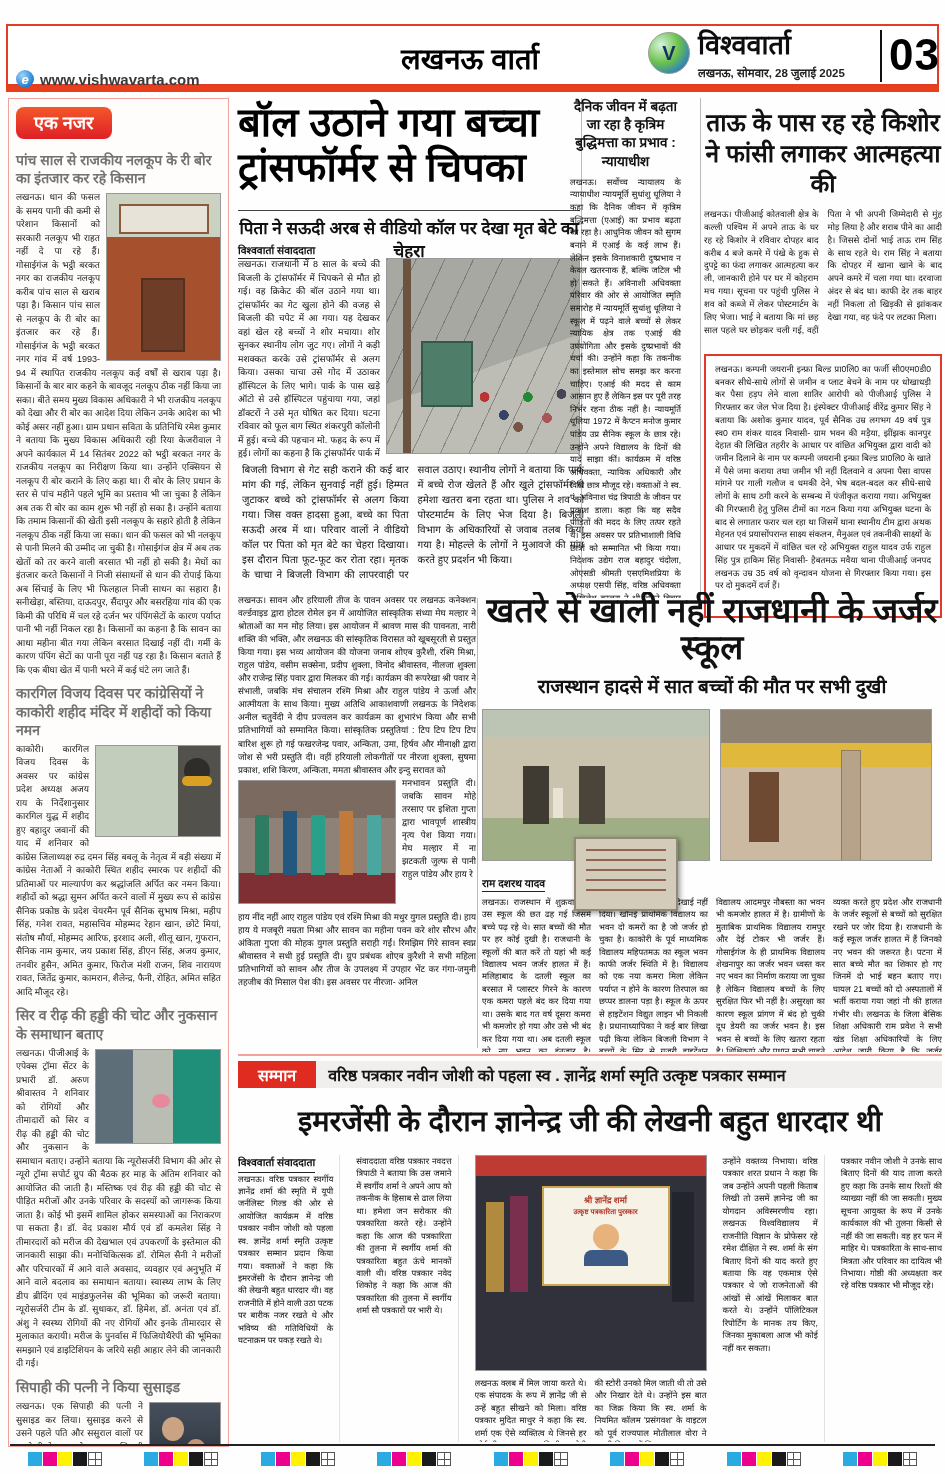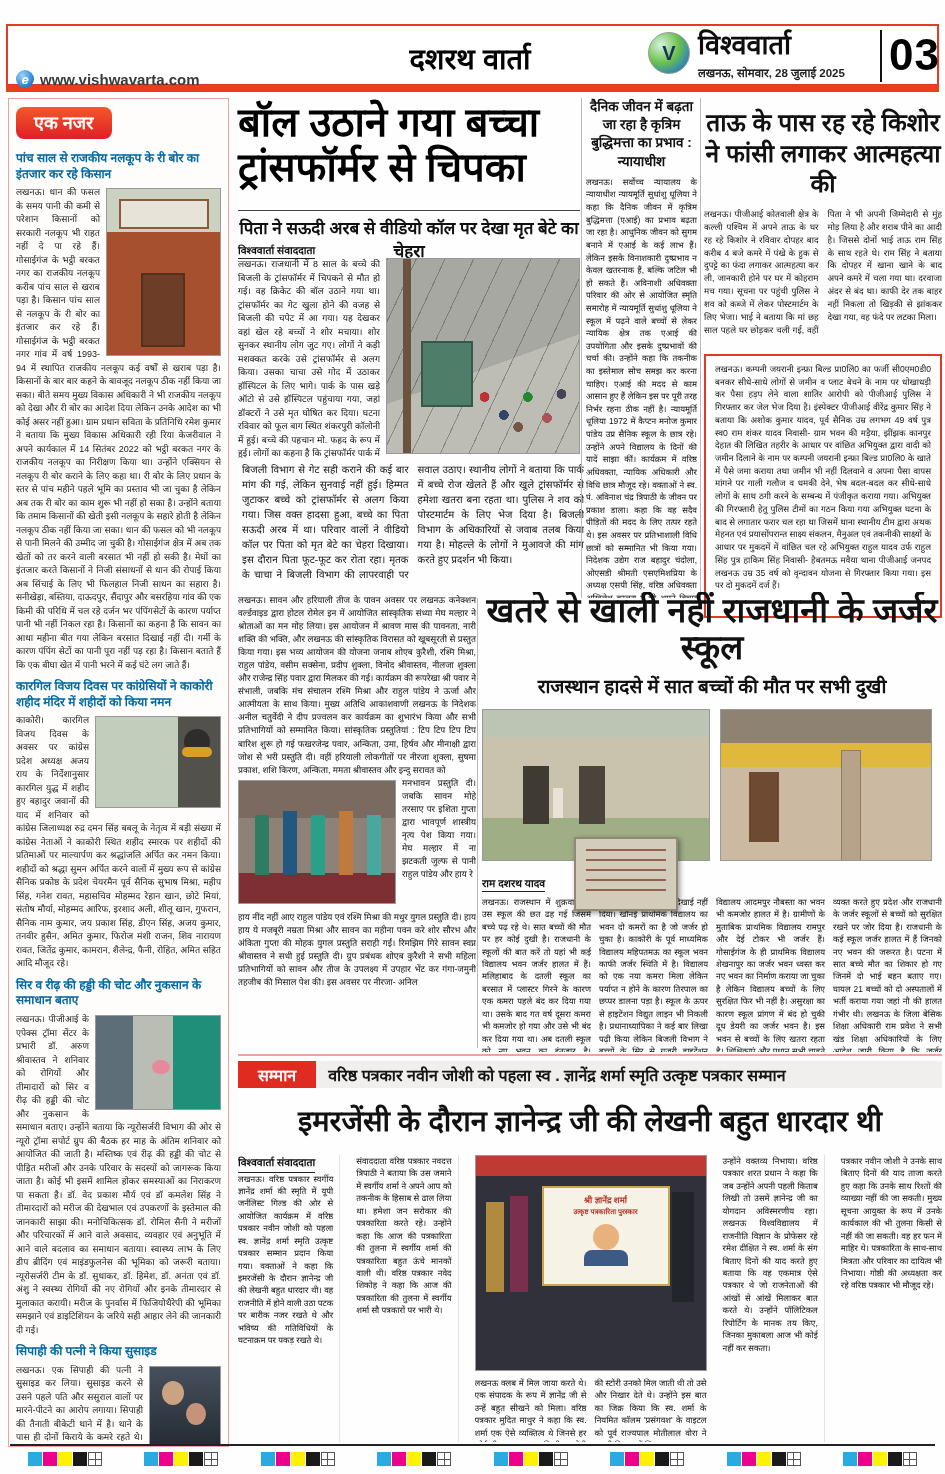--- a/index.html
+++ b/index.html
@@ -17,21 +17,21 @@
   .globe { width:42px; height:42px; border-radius:50%; background:radial-gradient(circle at 30% 30%,#d8f3e2,#6cc24a 45%,#2a7fc1 80%); border:1px solid #999; color:#14325a; font-weight:800; font-size:20px; display:flex; align-items:center; justify-content:center; }
   .masthead { font-size:27px; font-weight:800; color:#0d0d0d; line-height:1; }
   .dateline { font-size:11.5px; font-weight:bold; color:#222; margin-top:6px; }
   .hdr-divider { position:absolute; left:880px; top:30px; width:2px; height:52px; background:#111; }
   .pageno { position:absolute; left:889px; top:30px; font-size:44px; font-weight:800; color:#000; letter-spacing:1px; }
 
   
   .sidebar { position:absolute; left:8px; top:98px; width:221px; height:1349px; border:1px solid #f1a29b; background:#fffdfc; padding:8px 7px; overflow:hidden; }
   .eknazar { display:inline-block; background:linear-gradient(180deg,#f4582a,#de1f26); color:#fff; font-size:18px; font-weight:800; padding:3px 18px 5px; border-radius:8px; margin-bottom:6px; }
   .sb-art { margin-bottom:7px; }
-  .sb-h { font-size:12px; font-weight:800; line-height:1.3; margin:6px 0 4px; color:#0369a1; }
+  .sb-h { font-size:14px; font-weight:800; line-height:1.3; margin:6px 0 4px; color:#737373; }
   .sb-b { font-size:9px; line-height:1.5; text-align:justify; color:#1a1a1a; }
   .ph { border:1px solid #999; overflow:hidden; position:relative; }
   .ph-tube { float:right; width:115px; height:168px; margin:2px 0 3px 6px;
     background:linear-gradient(180deg,#ccd2c1 0 26%,#a7502d 26% 100%); }
   .ph-tube .door { position:absolute; left:34px; bottom:8px; width:44px; height:74px; background:#6e3d28; border:2px solid #53301f; }
   .ph-tube .slab { position:absolute; left:12px; top:10px; width:90px; height:30px; background:#e7e3d8; border:2px solid #8a5a3a; }
   .ph-kargil { float:right; width:126px; height:92px; margin:2px 0 3px 6px;
     background:linear-gradient(90deg,#c3cdbb 0 66%,#53514b 66% 100%); }
   .ph-kargil .statue { position:absolute; right:10px; top:12px; width:26px; height:26px; border-radius:50%; background:#2f2d2a; }
   .ph-kargil .garland { position:absolute; right:8px; top:30px; width:30px; height:10px; border-radius:6px; background:#d9a023; }
@@ -56,21 +56,21 @@
   .ph-transformer .tbox { position:absolute; left:34px; top:82px; width:52px; height:66px; background:#4e7d6a; border:2px solid #35584a; }
   .ph-transformer .pole { position:absolute; left:16px; top:0; width:8px; height:196px; background:#6b5340; }
   .ph-transformer .crowd { position:absolute; right:8px; bottom:14px; width:96px; height:60px;
       background:radial-gradient(circle 5px at 10% 30%,#b33 95%,transparent), radial-gradient(circle 5px at 30% 60%,#346 95%,transparent),
       radial-gradient(circle 5px at 55% 30%,#283 95%,transparent), radial-gradient(circle 5px at 75% 65%,#a55 95%,transparent),
       radial-gradient(circle 5px at 90% 25%,#445 95%,transparent), radial-gradient(circle 5px at 45% 80%,#754 95%,transparent); }
   .lead-bottom { position:absolute; left:242px; top:462px; width:342px; height:134px; column-count:2; column-gap:9px; font-size:10px; line-height:1.5; text-align:justify; overflow:hidden; }
 
   
   .vsep { position:absolute; width:1px; background:#bbb; }
-  .ai-col { position:absolute; left:586px; top:98px; width:111px; height:500px; overflow:hidden; }
+  .ai-col { position:absolute; left:570px; top:98px; width:111px; height:500px; overflow:hidden; }
   .ai-h { font-size:13.5px; font-weight:800; text-align:center; line-height:1.35; margin-bottom:5px; }
   .ai-b { font-size:8.4px; line-height:1.5; text-align:justify; }
 
   
   .teen { position:absolute; left:704px; top:108px; width:238px; height:252px; overflow:hidden; }
   .teen-h { font-size:24.5px; font-weight:800; text-align:center; line-height:1.25; margin-bottom:8px; }
   .teen-b { column-count:2; column-gap:9px; font-size:8.6px; line-height:1.5; text-align:justify; }
 
   
   .fraud { position:absolute; left:704px; top:354px; width:238px; height:264px; border:2px solid #e0392b; padding:7px 9px; overflow:hidden; background:#fff; }
@@ -149,21 +149,21 @@
 <body>
 
 <div id="page">
 
   <div class="hdr-frame"></div>
   <div class="hdr-redbar"></div>
   <div class="site-url">
     <span class="e-icon">e</span>
     <span>www.vishwavarta.com</span>
   </div>
-  <div class="section-title">दशरथ वार्ता</div>
+  <div class="section-title">लखनऊ वार्ता</div>
   <div class="logo-wrap">
     <div class="globe">V</div>
     <div>
       <div class="masthead">विश्ववार्ता</div>
       <div class="dateline">लखनऊ,  सोमवार, 28 जुलाई 2025</div>
     </div>
   </div>
   <div class="hdr-divider"></div>
   <div class="pageno">03</div>
 

